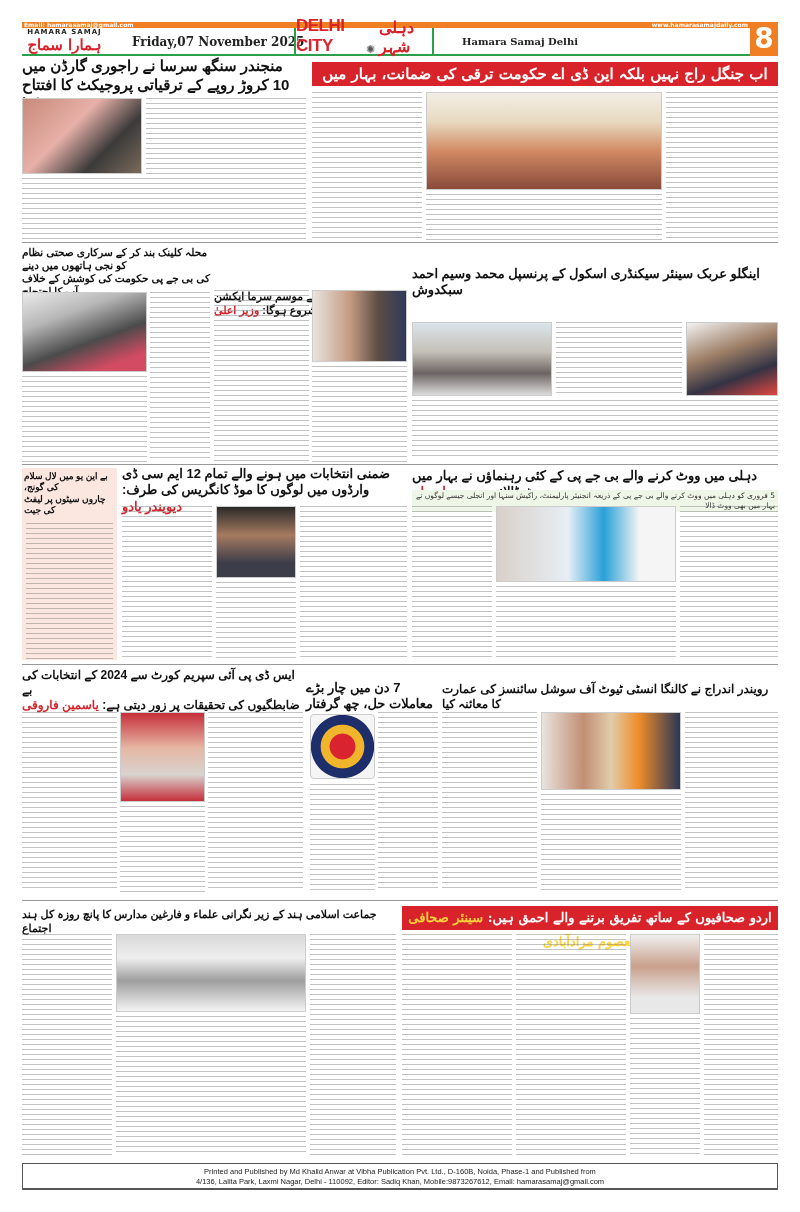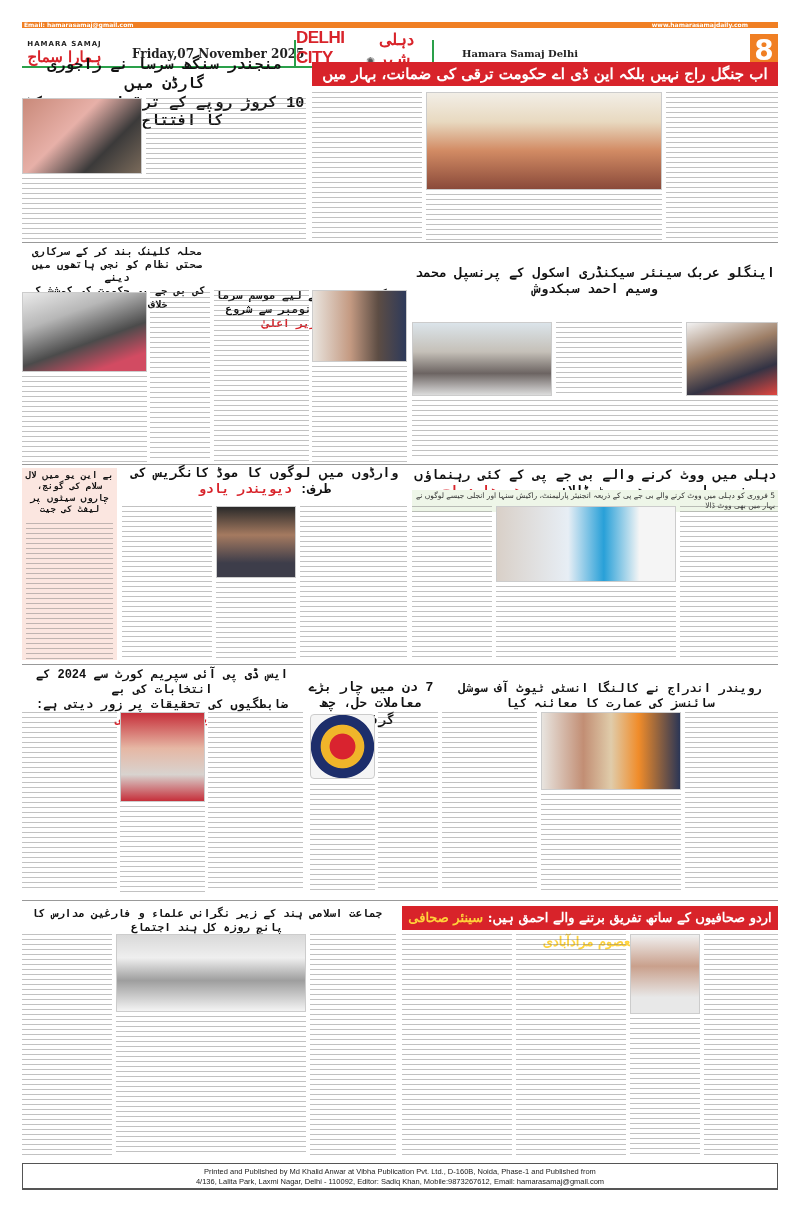--- a/index.html
+++ b/index.html
@@ -1,32 +1,32 @@
 <!DOCTYPE html>
 <html><head>
 <meta charset="utf-8">
 <style>
   * { box-sizing: border-box; margin: 0; padding: 0; }
   body { width: 800px; height: 1212px; background: #fff; font-family: "DejaVu Sans", sans-serif; position: relative; overflow: hidden; color: #222; }
   .abs { position: absolute; }
   .topbar { left: 22px; top: 22px; width: 756px; height: 6px; background: #f07f23; }
   .topbar .email { position: absolute; left: 2px; top: -1px; font-size: 6px; color: #fff; font-weight: bold; }
   .topbar .web { position: absolute; right: 30px; top: -1px; font-size: 6px; color: #fff; font-weight: bold; }
-  .masthead { left: 22px; top: 28px; width: 756px; height: 28px; border-bottom: 2px solid #2aa04a; margin-top: 12px; }
+  .masthead { left: 22px; top: 28px; width: 756px; height: 28px; border-bottom: 2px solid #2aa04a; }
   .logo { position: absolute; left: 0; top: 0; width: 85px; height: 28px; }
   .logo .en { font-size: 7px; font-weight: bold; color: #222; text-align: center; display: block; letter-spacing: 1px; }
   .logo .ur { font-family: "DejaVu Serif", serif; font-size: 15px; color: #d8232a; font-weight: bold; text-align: center; display: block; line-height: 18px; }
   .date { position: absolute; left: 110px; top: 7px; font-size: 12px; font-weight: bold; font-family: "DejaVu Serif", serif; }
   .sec { position: absolute; left: 272px; top: 0; width: 140px; height: 28px; border-left: 2px solid #2aa04a; border-right: 2px solid #2aa04a; display: flex; align-items: flex-end; justify-content: center; gap: 4px; }
   .sec .en { font-size: 17px; font-weight: bold; color: #d8232a; font-family: "Liberation Sans", sans-serif; letter-spacing: -0.5px; }
   .sec .gear { font-size: 11px; color: #555; }
   .sec .ur { font-size: 16px; color: #d8232a; font-weight: bold; font-family: "DejaVu Serif", serif; }
   .brand { position: absolute; left: 440px; top: 8px; font-size: 10px; font-weight: bold; font-family: "DejaVu Serif", serif; }
   .pageno { position: absolute; right: 0; top: -6px; width: 28px; height: 34px; background: #f07f23; color: #fff; font-size: 28px; font-weight: bold; text-align: center; line-height: 34px; }
-  .hl { font-family: Liberation Mono, monospace; font-weight: bold; direction: rtl; text-align: center; color: #111; line-height: 1.25; }
+  .hl { font-family: Liberation Sans, sans-serif; font-weight: bold; direction: rtl; text-align: left; color: #111; line-height: 1.25; }
   .red-banner { background: #d8232a; color: #fff; font-weight: bold; direction: rtl; text-align: center; font-family: "DejaVu Serif", serif; }
   .red-text { color: #d8232a; }
   .col-text { background: repeating-linear-gradient(to bottom, #777 0, #777 1px, transparent 1px, transparent 5px); opacity: .45; }
   .photo { border: 1px solid #ccc; }
   .rule-h { height: 1px; background: #999; }
   .footer { left: 22px; top: 1163px; width: 756px; height: 27px; border: 1px solid #555; border-bottom: 2px solid #555; text-align: center; font-size: 7.5px; font-family: "Liberation Sans", sans-serif; line-height: 10px; padding-top: 3px; }
   .sidebox { background: #fbe6e0; }
   .urdu-small { font-size: 9px; direction: rtl; text-align: right; color: #333; line-height: 13px; font-family: "DejaVu Sans", sans-serif; }
 </style>
 </head>
@@ -98,20 +98,21 @@
 
 <div class="abs sidebox" style="left:22px;top:468px;width:95px;height:192px;">
   <div class="hl" style="font-size:9px;padding:3px 2px;">
     <div>بے این یو میں لال سلام کی گونج،</div>
     <div>چاروں سیٹوں پر لیفٹ کی جیت</div>
   </div>
   <div class="col-text" style="margin:4px;height:140px;"></div>
 </div>
 
 <div class="abs hl" style="left:122px;top:466px;width:285px;font-size:13px;">
+  <div>ضمنی انتخابات میں ہونے والے تمام 12 ایم سی ڈی</div>
   <div><span>وارڈوں میں لوگوں کا موڈ کانگریس کی طرف:</span> <span class="red-text">دیویندر یادو</span></div>
 </div>
 <div class="abs col-text" style="left:122px;top:506px;width:90px;height:154px;"></div>
 <div class="abs photo" style="left:216px;top:506px;width:80px;height:72px;background:linear-gradient(180deg,#2a2a2a,#a57a60 40%,#3d3d4a 80%);"></div>
 <div class="abs col-text" style="left:216px;top:582px;width:80px;height:78px;"></div>
 <div class="abs col-text" style="left:300px;top:506px;width:107px;height:154px;"></div>
 
 <div class="abs hl" style="left:412px;top:468px;width:366px;font-size:13px;">
   <span>دہلی میں ووٹ کرنے والے بی جے پی کے کئی رہنماؤں نے بہار میں بھی ووٹ ڈالا:</span>
   <span class="red-text">سوربھ بھاردواج</span>

